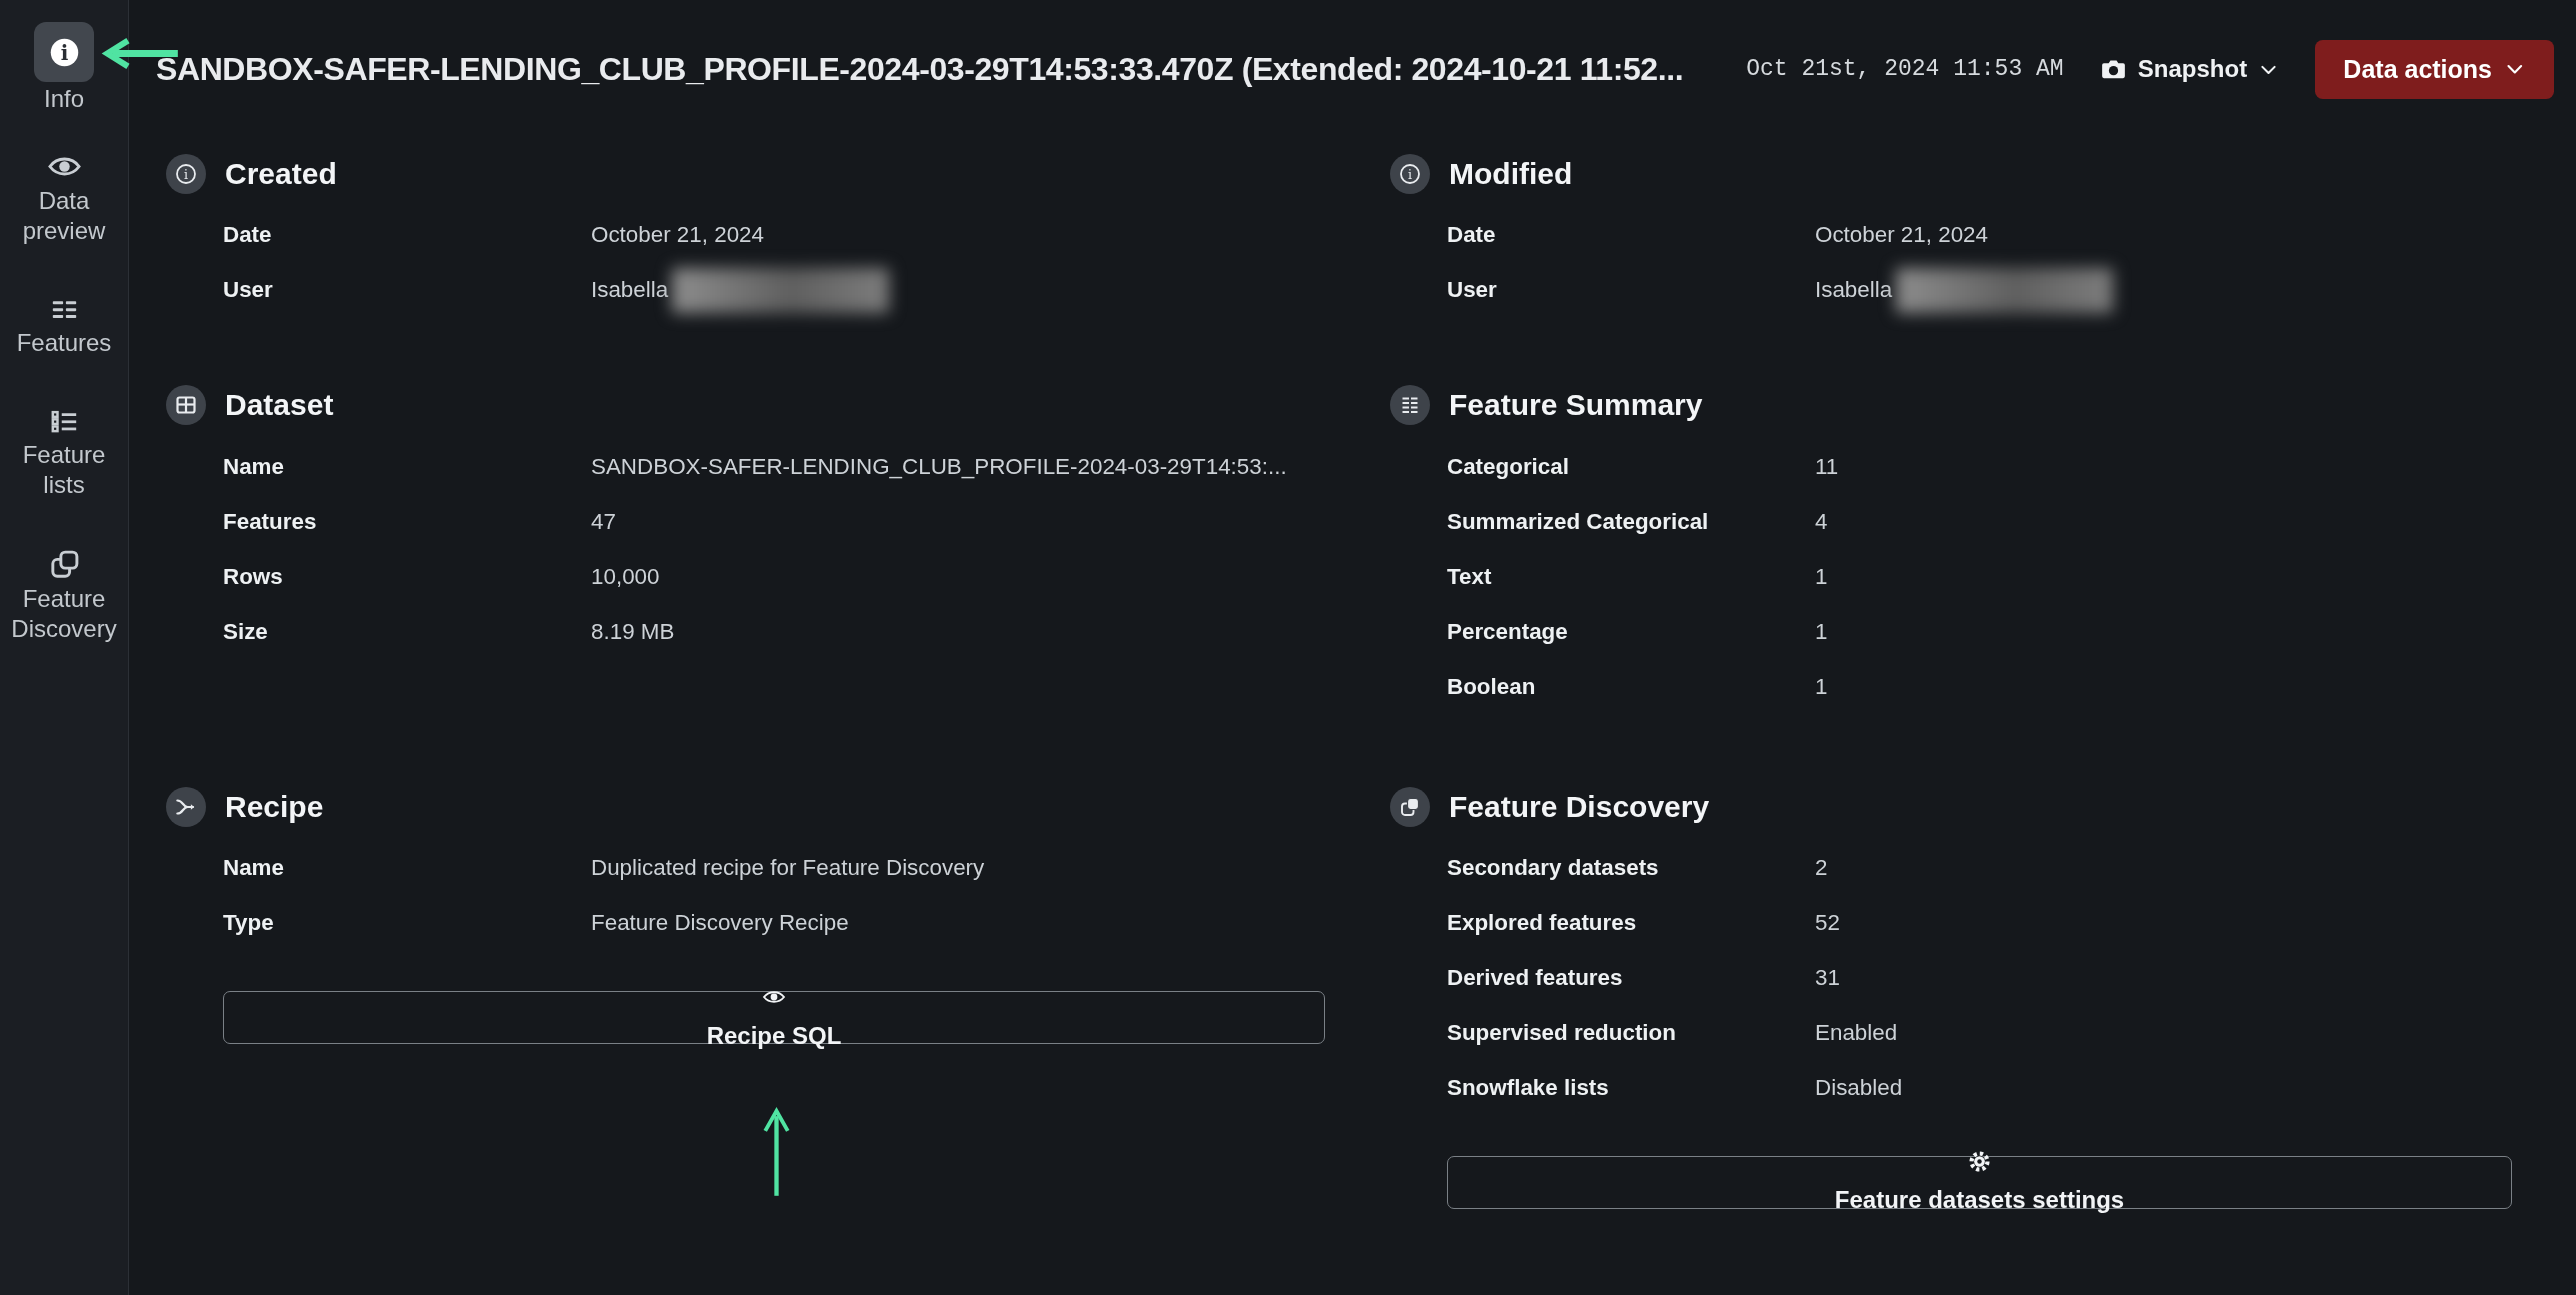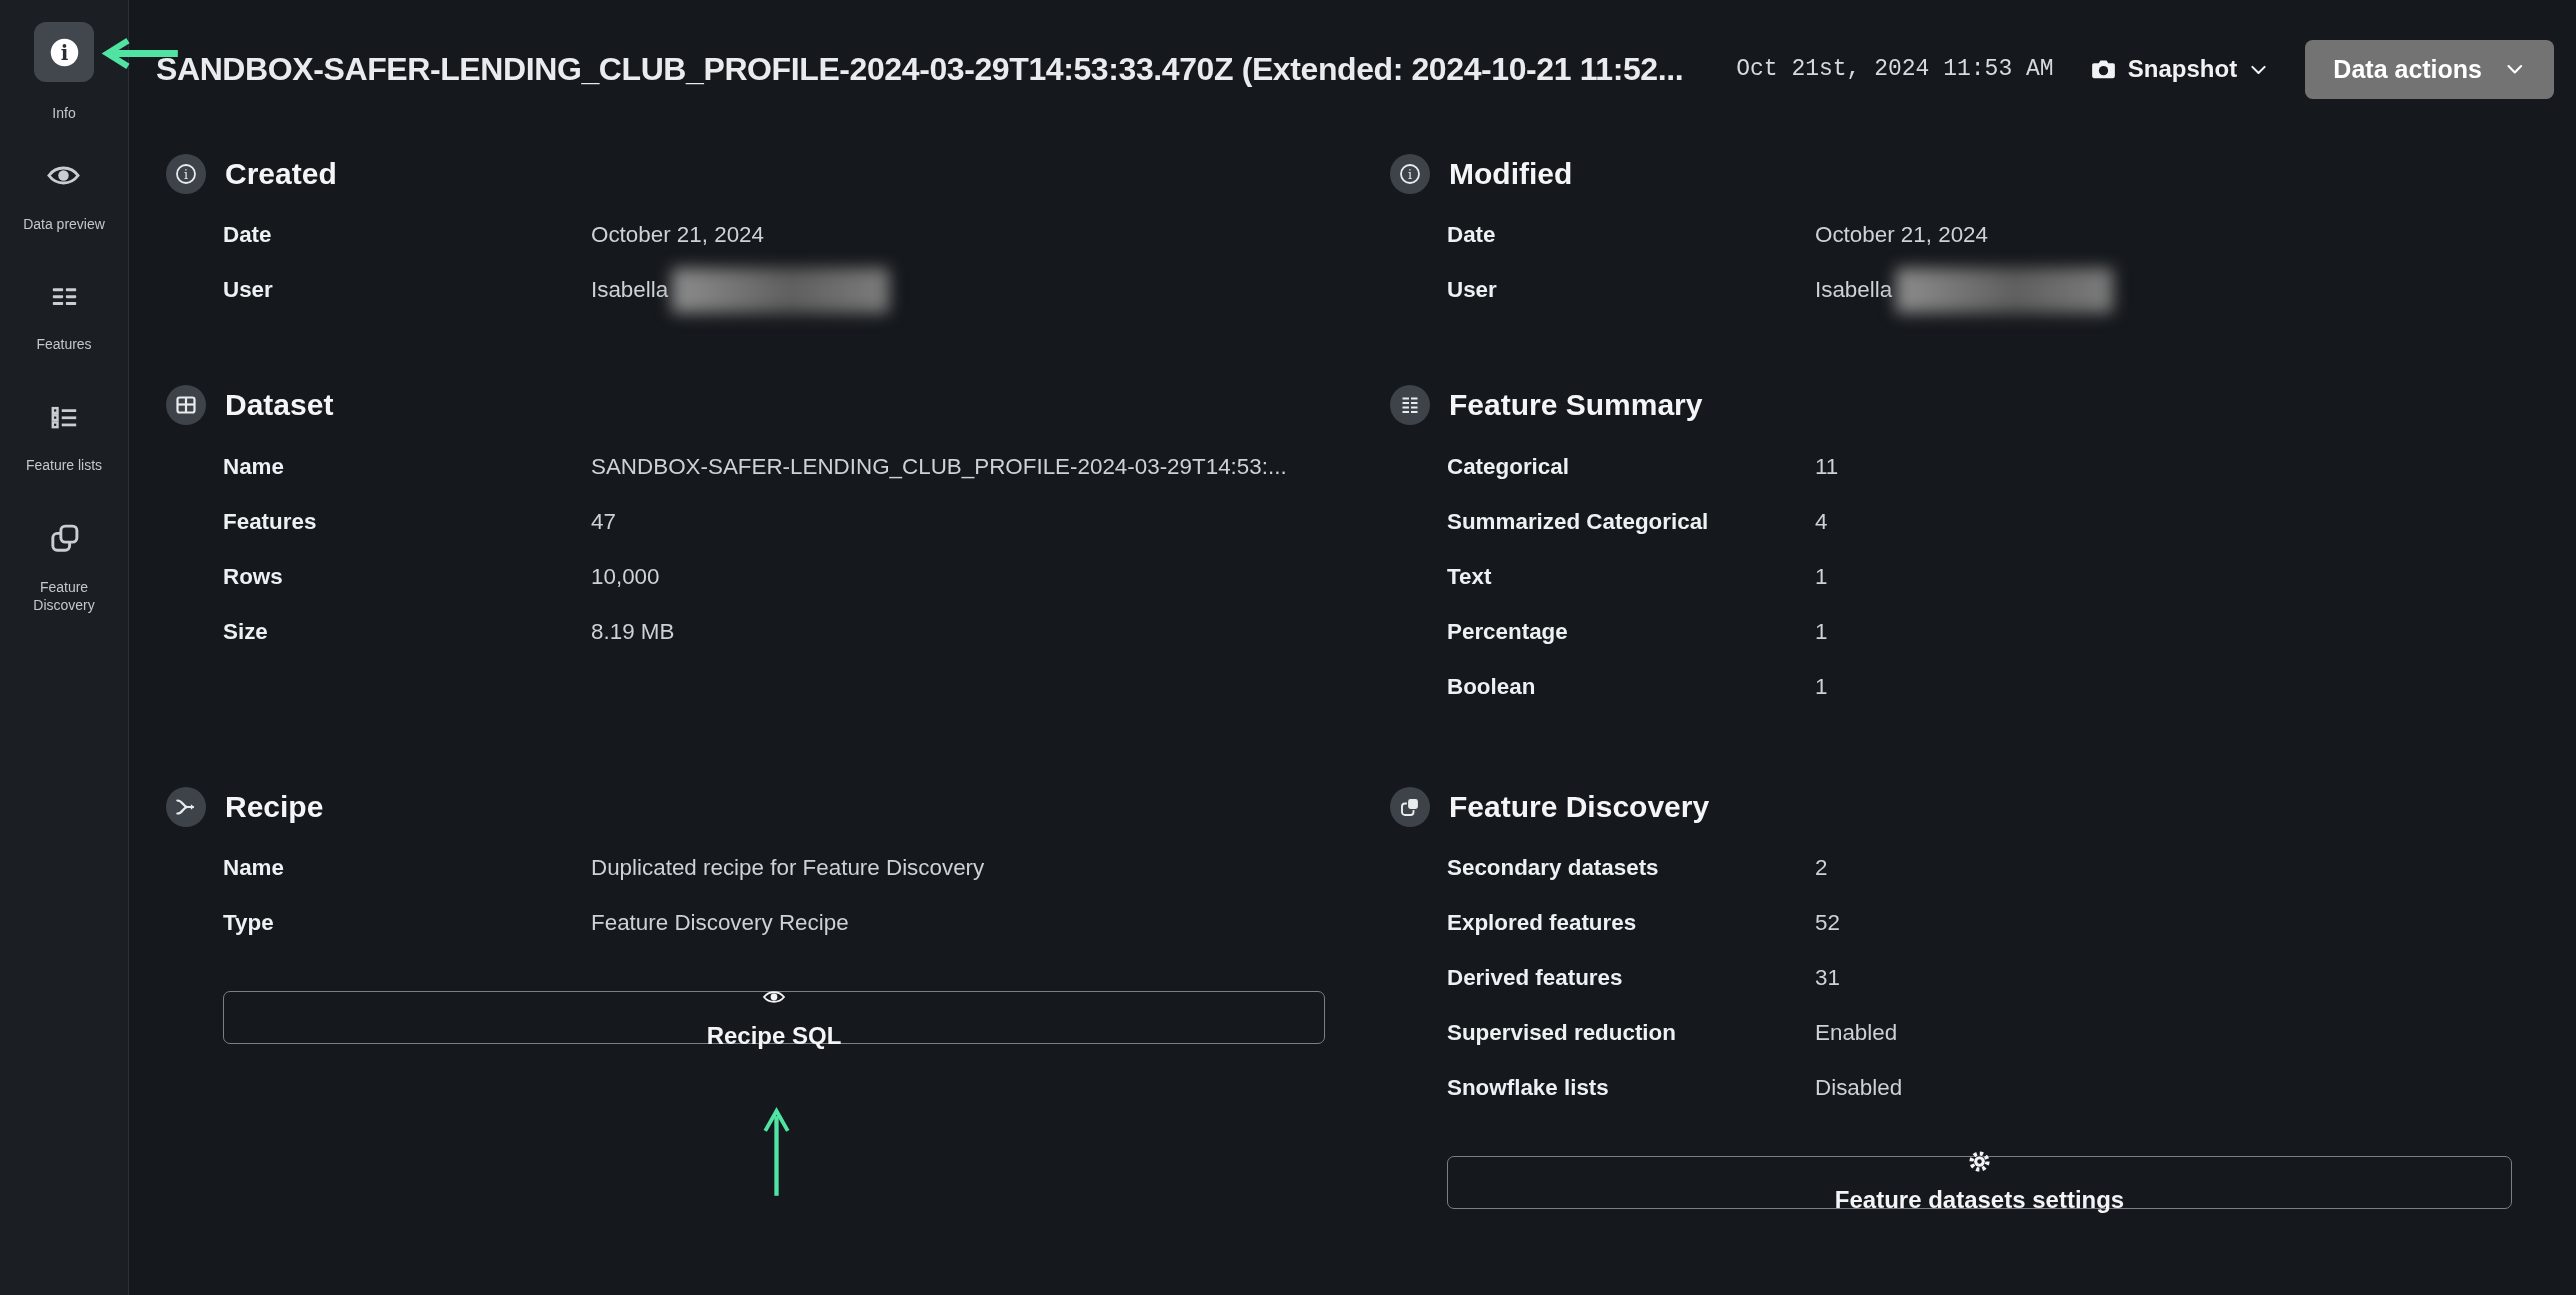--- a/index.html
+++ b/index.html
@@ -12,21 +12,21 @@
   }
 
   
   .sidebar {
     position:absolute; left:0; top:0; width:129px; height:1296px;
     background:#1b1e23; border-right:0.9px solid #2c3036;
     display:flex; flex-direction:column; align-items:center;
   }
   .side-item { display:flex; flex-direction:column; align-items:center; cursor:pointer; }
   .side-item .nav-label {
-    margin-top:23px; font-size:14px; line-height:1.25; color:#c3c8cd;
+    margin-top:2px; font-size:24px; line-height:1.25; color:#c3c8cd;
     text-align:center; max-width:110px;
   }
   .nav-btn-selected {
     width:60px; height:60px; border-radius:12px; background:#42474e;
     display:flex; align-items:center; justify-content:center;
   }
   #item-info { margin-top:22.4px; }
   #item-data-preview { margin-top:35px; }
   #item-features, #item-feature-lists, #item-feature-discovery { margin-top:47px; }
   .side-icon { color:#c9ced3; }
@@ -41,23 +41,23 @@
     white-space:nowrap; overflow:hidden; flex:1 1 auto; margin-right:35px;
   }
   .header-right { display:flex; align-items:center; gap:36px; flex:0 0 auto; }
   .timestamp { font-size:23px; color:#d6dade; white-space:nowrap;font-family:Liberation Mono, monospace; }
   .snapshot-ctl {
     display:flex; align-items:center; gap:11.2px; cursor:pointer;
     font-size:24px; font-weight:700; color:#f0f2f4; white-space:nowrap;
   }
   .data-actions-btn {
     height:59px; padding:0 28px; border:none; border-radius:7.8px;
-    background:#737373; color:#ffffff; font-family:inherit;
+    background:#7f1d1d; color:#ffffff; font-family:inherit;
     font-size:25px; font-weight:700;
-    display:flex; align-items:center; gap:22px; cursor:pointer; white-space:nowrap;
+    display:flex; align-items:center; gap:12px; cursor:pointer; white-space:nowrap;
   }
 
   
   .main {
     position:absolute; left:166px; top:138px;
     display:grid; grid-template-columns:1159px 1122px; column-gap:65px;
   }
   .section { margin-top:15.5px; }
   .section.r1 { margin-bottom:52px; }
   .section.r2 { margin-bottom:57px; }

